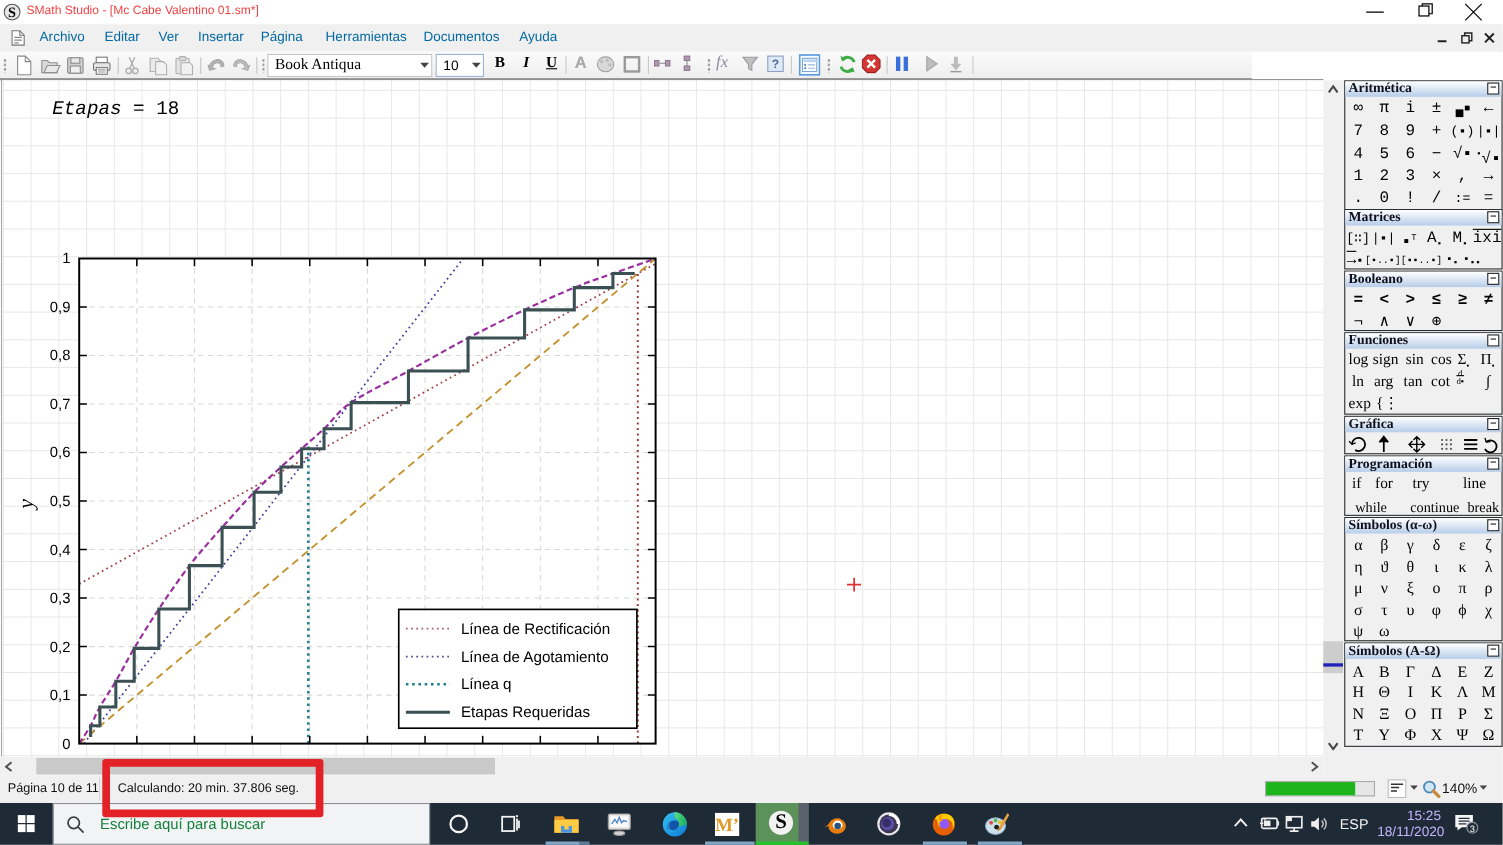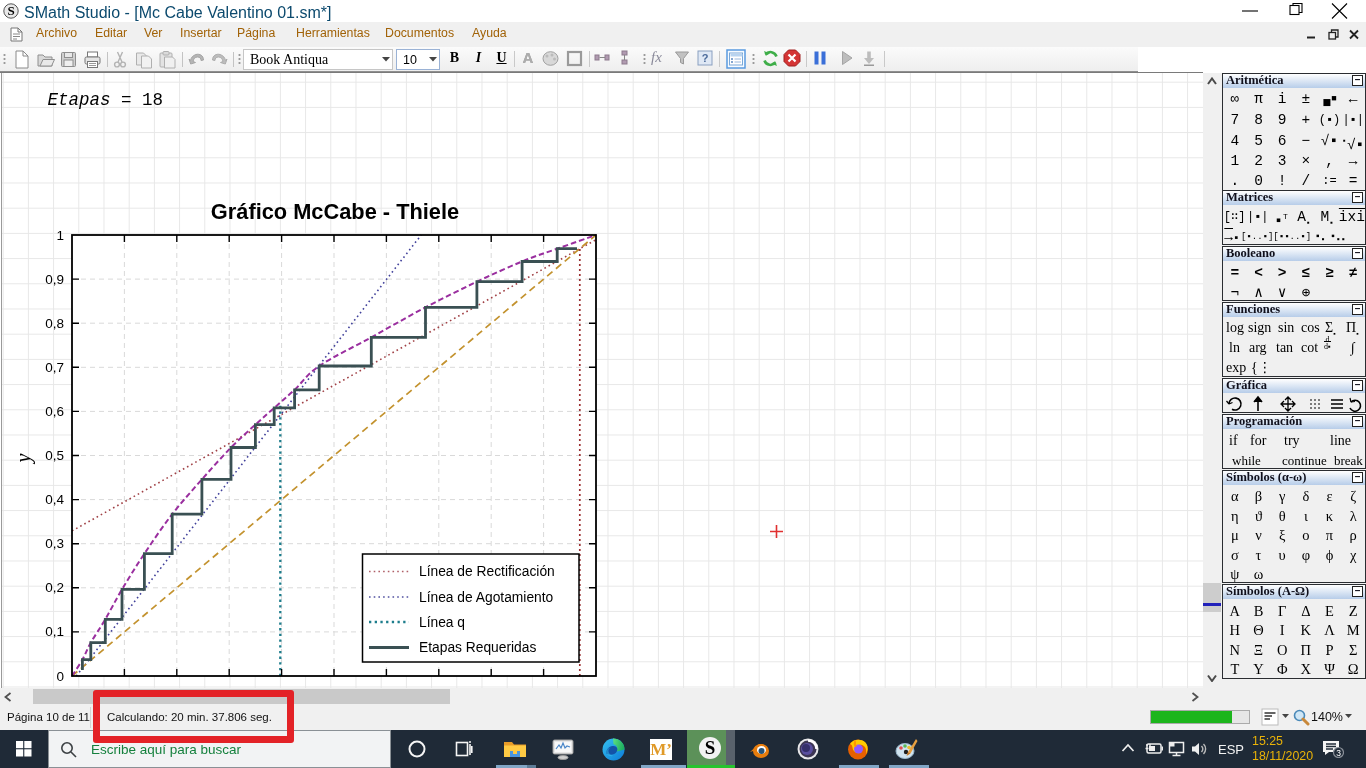--- a/index.html
+++ b/index.html
@@ -1,20 +1,20 @@
 <!DOCTYPE html>
 <html><head><meta charset="utf-8">
 <style>
 *{margin:0;padding:0;box-sizing:border-box}
 html,body{width:1366px;height:768px;overflow:hidden;font-family:"Liberation Sans",sans-serif;background:#fff}
 .abs{position:absolute}
 #titlebar{position:absolute;left:0;top:0;width:1366px;height:22px;background:#fff}
-#title-text{position:absolute;left:24px;top:4px;font-size:16px;color:#0c4a6e}
+#title-text{position:absolute;left:24px;top:4px;font-size:11px;color:#ef4444}
 #menubar{position:absolute;left:0;top:22px;width:1366px;height:25px;background:#f0f0f0}
-.menu-item{position:absolute;top:4px;font-size:12.3px;color:#a16207}
+.menu-item{position:absolute;top:4px;font-size:12.3px;color:#0369a1}
 #toolbar{position:absolute;left:0;top:47px;width:1138px;height:25px;background:linear-gradient(#fbfbfb,#eeeeee);border-bottom:1px solid #8f8f8f}
 #canvas{position:absolute;left:2px;top:73px;width:1201px;height:615px;background:#fff}
 #canvas-leftline{position:absolute;left:1px;top:73px;width:1px;height:615px;background:#9a9a9a}
 #canvas-topline{position:absolute;left:0;top:72px;width:1203px;height:1px;background:#7a7a7a}
 #vscroll{position:absolute;left:1203px;top:73px;width:18px;height:615px;background:#f0f0f0}
 #hscroll{position:absolute;left:0;top:688px;width:1204px;height:17px;background:#f0f0f0}
 #statusbar{position:absolute;left:0;top:705px;width:1366px;height:25px;background:#f0f0f0}
 #panel{position:absolute;left:1221px;top:73px;width:145px;height:632px;background:#f0f0f0}
 #taskbar{position:absolute;left:0;top:730px;width:1366px;height:38px;background:#1f2a37}
 .pgroup{position:absolute;left:1px;width:144px;background:#f0f0f0;border:1px solid #2a2d31}
@@ -214,21 +214,20 @@
  <svg class="abs" style="left:0;top:0" width="1201" height="615" shape-rendering="crispEdges">
   <defs>
         <pattern id="gr" width="25.2" height="25.2" patternUnits="userSpaceOnUse" x="0.7" y="8.7">
    <rect x="0" y="0" width="1" height="25.2" fill="#e7e7e7"></rect>
           <rect x="0" y="0" width="25.2" height="1" fill="#e7e7e7"></rect>
   </pattern>
       </defs>
   <rect width="1201" height="615" fill="url(#gr)"></rect>
  </svg>
  <div class="abs" style="left:45.5px;top:17px;font-size:17.5px;font-family:'Liberation Mono',monospace"><i>Etapas</i> = 18</div>
- <div class="abs" style="left:207px;top:126px;width:252px;text-align:center;font-weight:bold;font-size:21.8px">Gráfico McCabe - Thiele</div>
 </div>
 <svg class="abs" style="left:770px;top:525px" width="13" height="13" viewBox="0 0 13 13">
     <path d="M6.5 0 V13 M0 6.5 H13" stroke="#e03030" stroke-width="1.6"></path>
   </svg>
 <svg id="chart" class="abs" style="left:0;top:73px" width="1204" height="615" viewBox="0 73 1204 615">
 
  <rect x="72" y="235" width="524" height="441" fill="#fff"></rect>
 
  <g stroke="#d9d9d9" stroke-width="1" stroke-dasharray="5 4" fill="none">
   <path d="M124.4 235 V676 M176.8 235 V676 M229.2 235 V676 M281.6 235 V676 M334 235 V676 M386.4 235 V676 M438.8 235 V676 M491.2 235 V676 M543.6 235 V676"></path>
@@ -683,20 +682,20 @@
  <svg class="abs" style="left:1168px;top:11px" width="20" height="16" viewBox="0 0 20 16">
   <rect x="1.5" y="1.5" width="14" height="10" fill="none" stroke="#eee" stroke-width="1.5"></rect>
   <path d="M8.5 11.5 V14.5 M4.5 14.5 H12.5" stroke="#eee" stroke-width="1.5"></path>
   <rect x="1.5" y="1.5" width="5" height="4" fill="#eee"></rect>
  </svg>
  <svg class="abs" style="left:1191px;top:11px" width="17" height="16" viewBox="0 0 17 16">
   <path d="M1 5.5 H4 L8 2 V14 L4 10.5 H1 Z" fill="#eee"></path>
   <path d="M10.5 5 A 4.5 4.5 0 0 1 10.5 11 M12.5 3 A 7 7 0 0 1 12.5 13" fill="none" stroke="#bbb" stroke-width="1.4"></path>
  </svg>
  <div class="abs" style="left:1218px;top:12px;font-size:13px;color:#f2f2f2">ESP</div>
- <div class="abs" style="left:1252px;top:4px;width:58px;text-align:left;font-size:12.4px;color:#eab308;line-height:15px">15:25<br>18/11/2020</div>
+ <div class="abs" style="left:1252px;top:4px;width:58px;text-align:right;font-size:12.4px;color:#c4b5fd;line-height:15px">15:25<br>18/11/2020</div>
  <svg class="abs" style="left:1322px;top:10px" width="22" height="18" viewBox="0 0 22 18">
   <path d="M1 1 H17 V12 H7 L3 15 V12 H1 Z" fill="#f5f5f5"></path>
   <path d="M4 4 H14 M4 6.5 H14 M4 9 H11" stroke="#222d3a" stroke-width="1.3"></path>
   <circle cx="16.5" cy="12.5" r="5" fill="#222d3a" stroke="#8a9099" stroke-width="1.2"></circle>
   <text x="16.5" y="16" text-anchor="middle" font-size="8.5" fill="#fff">3</text>
  </svg>
 </div>
 
 </body></html>

